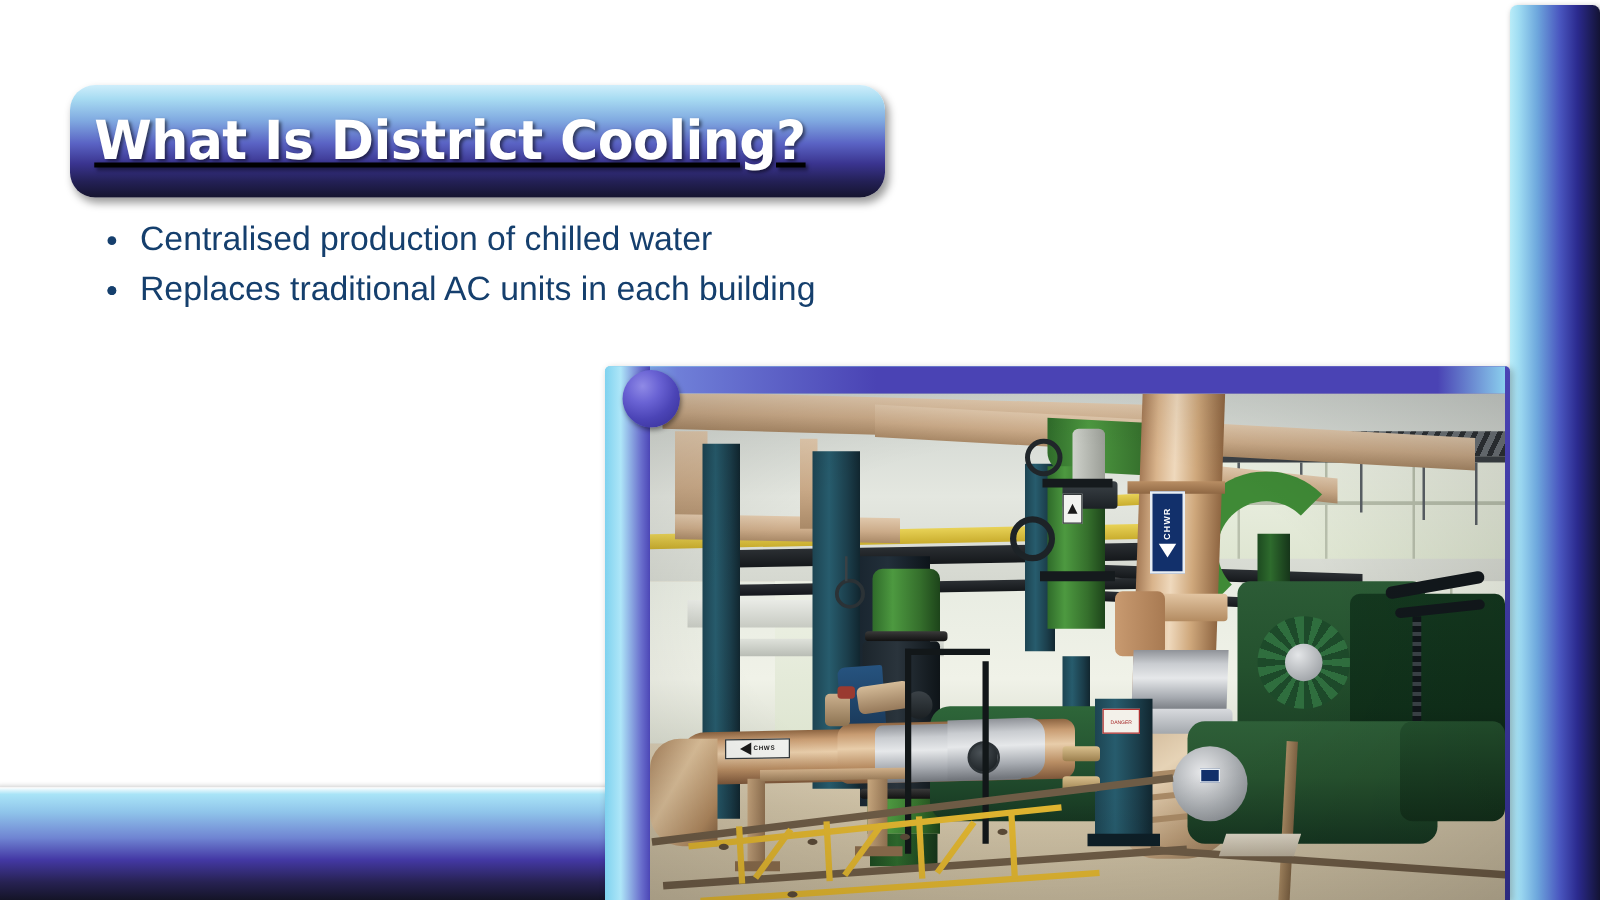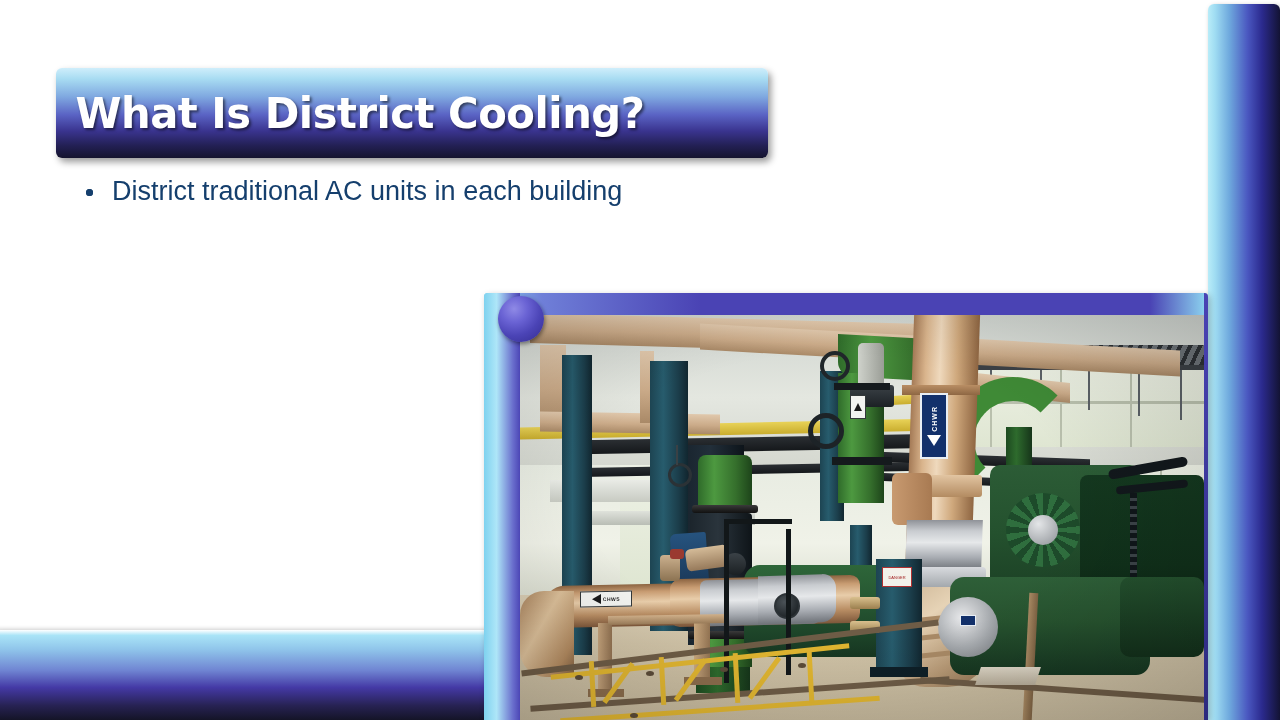--- a/index.html
+++ b/index.html
@@ -56,34 +56,35 @@
         #141427 100%);
     border-radius: 8px 8px 0 0;
     box-shadow: 0 -1px 4px rgba(0,0,0,0.2);
   }
 
   
   .title-plaque {
     position: absolute;
     left: 56px;
     top: 68px;
-    width: 712px;
+    width: 652px;
     height: 90px;
-    border-radius: 6px;
+    border-radius: 20px;
     background: linear-gradient(to bottom,
         #cfeefb 0%,
         #a8dcf2 12%,
         #7fa8e0 32%,
         #5a63c4 52%,
         #3a348f 70%,
         #232055 86%,
         #15142e 100%);
     box-shadow: 3px 4px 7px rgba(0,0,0,0.4);
     display: flex;
     align-items: center;
+    text-decoration: underline;
   }
   .title-text {
     color: #ffffff;
     font-family: "DejaVu Sans", sans-serif;
     font-weight: bold;
     font-size: 43px;
     letter-spacing: -0.5px;
     padding-left: 20px;
     text-shadow: 2px 2px 3px rgba(0,0,0,0.55);
     white-space: nowrap;
@@ -267,24 +268,28 @@
 
   <div class="bottom-bar"></div>
 
   <div class="title-plaque">
     <div class="title-text">What Is District Cooling?</div>
   </div>
 
   <ul class="bullets">
     <li>
       <span class="dot"></span>
+      <span>Centralised production of chilled water</span>
     </li>
     <li>
       <span class="dot"></span>
-      <span>District traditional AC units in each building</span>
+    </li>
+    <li>
+      <span class="dot"></span>
+      <span>Replaces traditional AC units in each building</span>
     </li>
   </ul>
 
   <div class="photo-frame">
     <div class="frame-top"></div>
     <div class="frame-left"></div>
     <div class="frame-right"></div>
 
     <div class="photo">
 

